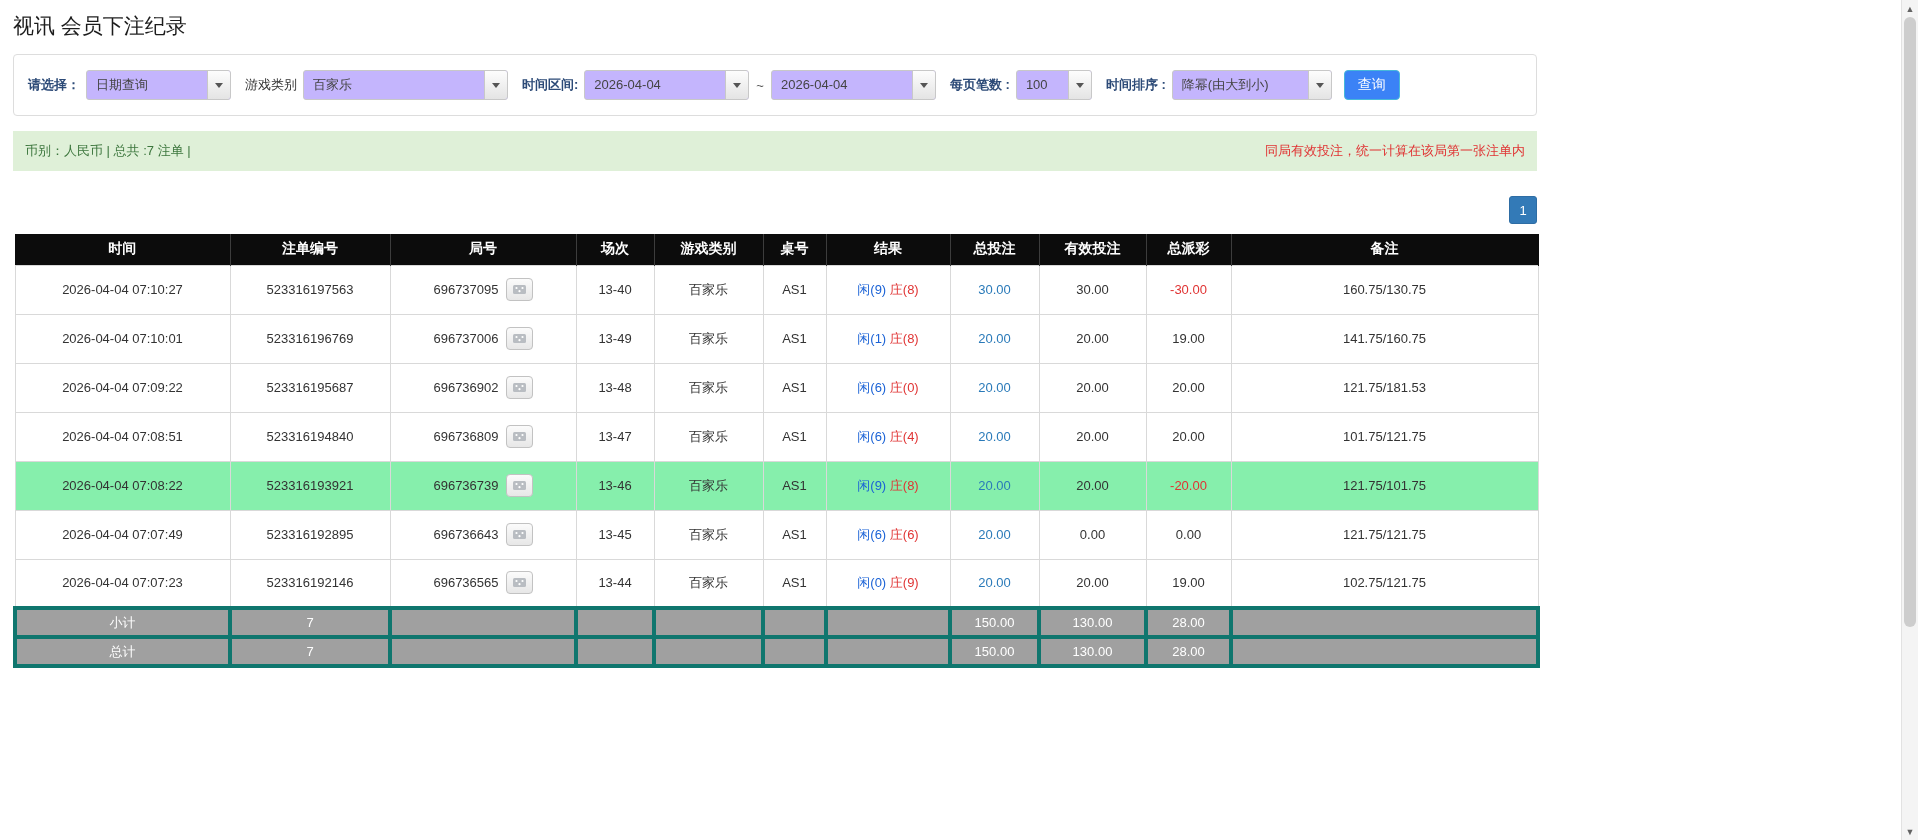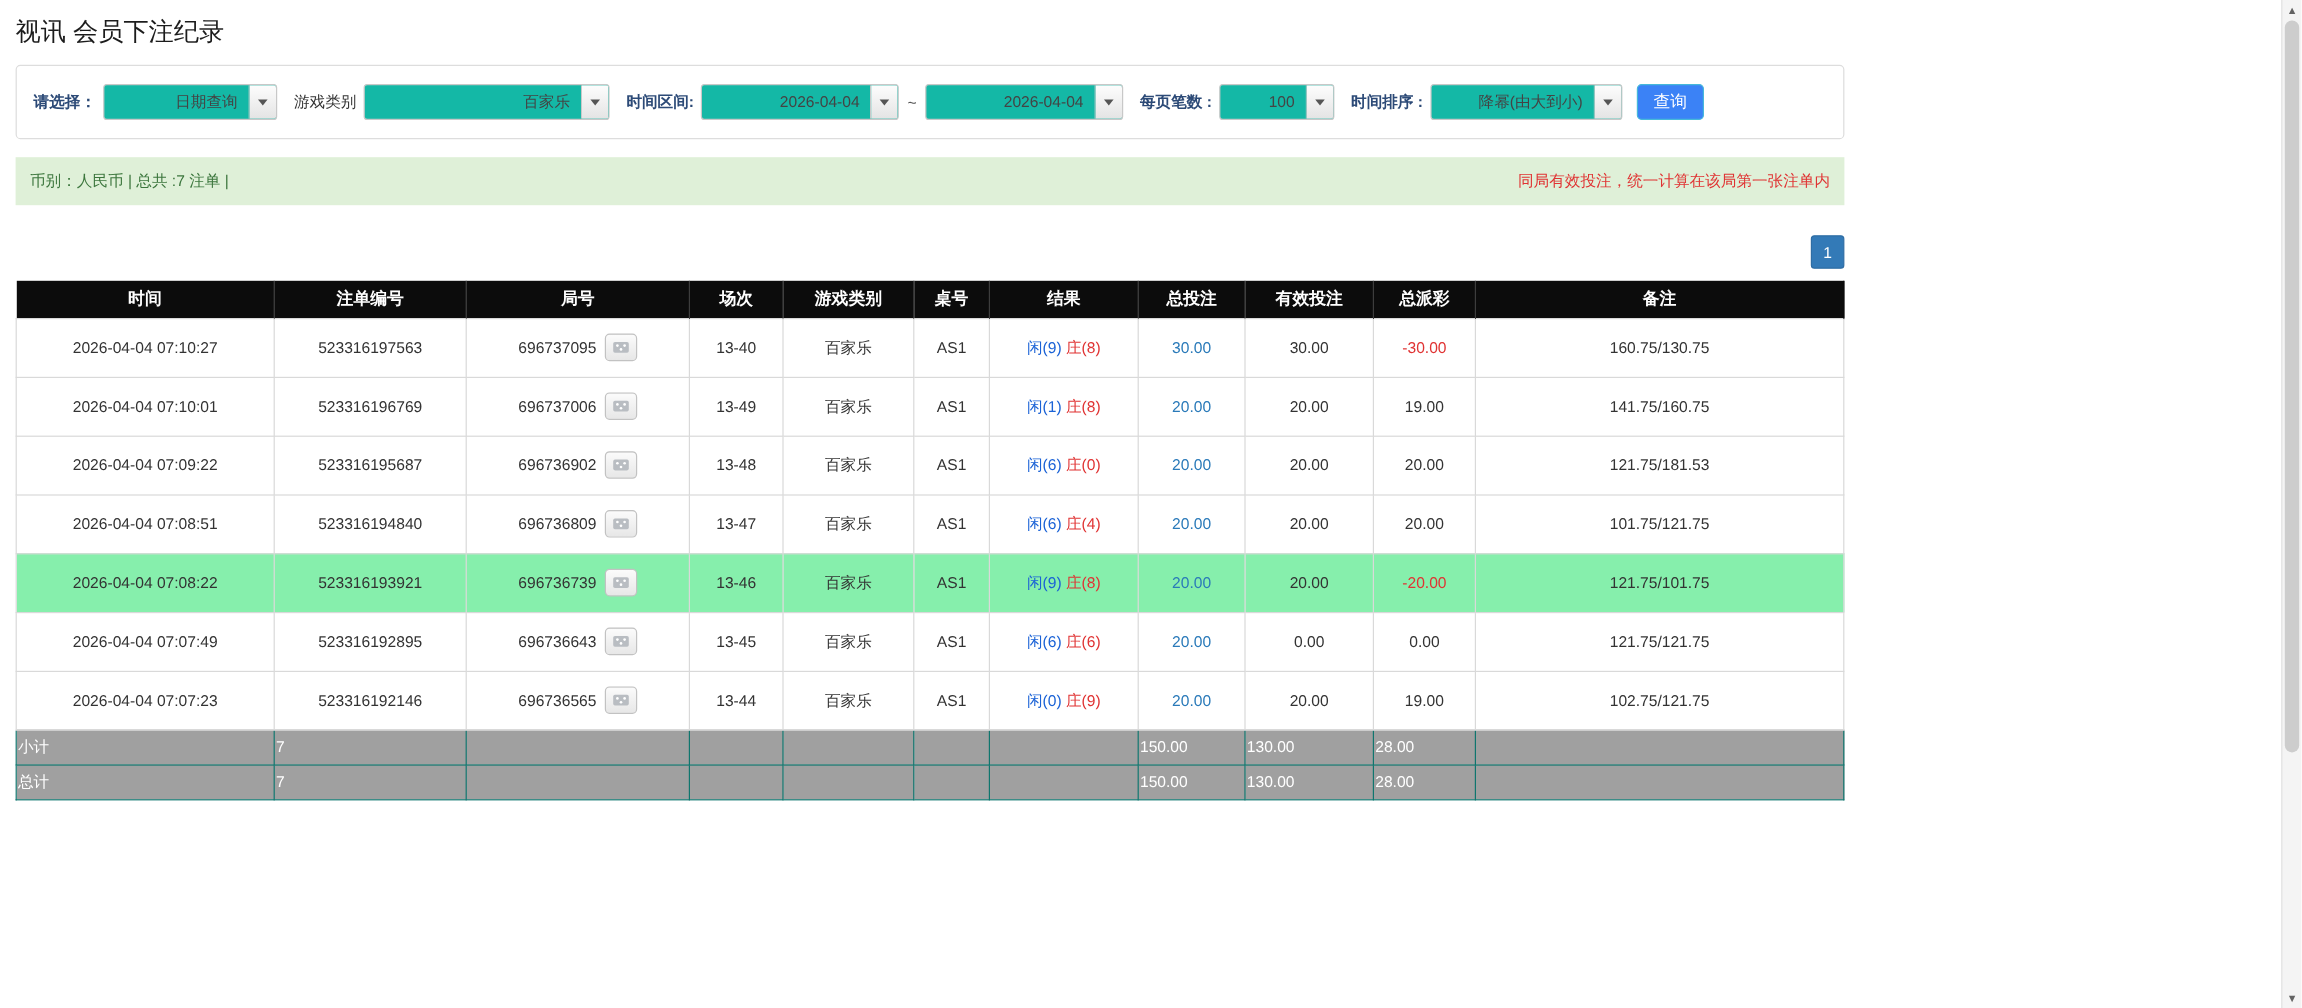--- a/index.html
+++ b/index.html
@@ -33,22 +33,21 @@
   }
   .flabel { font-size: 13px; color: #333; margin: 0 6px 0 14px; white-space: nowrap; text-align: center; }
   .flabel.first { margin-left: 4px; }
   .flabel.em { font-weight: bold; color: #2c4a77; }
   .combobox {
     display: flex;
     align-items: stretch;
     height: 30px;
     border: 1px solid #c8c8c8;
     border-radius: 3px;
-    background: #14b8a6;
-    text-align: right;
+    background: #c4b5fd;
   }
   .cb-value {
     flex: 1;
     font-size: 13px;
     color: #444;
     line-height: 28px;
     padding: 0 9px;
     overflow: hidden;
     white-space: nowrap;
   }
@@ -131,21 +130,22 @@
   }
   tr.highlight td { background: #86efac; }
   .bet-link { color: #2a7ab9; cursor: pointer; }
   .xian { color: #1a62d6; }
   .zhuang { color: #e03333; }
   .neg { color: #e03333; }
   tfoot td {
     background: #a0a0a0;
     color: #fff;
     height: 29px;
-    border: 1px solid #0f766e;
+    text-align: center;
+    border: 4px solid #0f766e;
     font-size: 13px;
   }
   .round-no { vertical-align: middle; }
   .replay-btn {
     display: inline-flex;
     align-items: center;
     justify-content: center;
     vertical-align: middle;
     margin-left: 7px;
     width: 27px;
@@ -219,21 +219,21 @@
     </div>
     <span class="tilde">~</span>
     <div class="combobox" style="width:165px">
       <span class="cb-value">2026-04-04</span>
       <span class="cb-caret">
           <i></i>
         </span>
     </div>
 
     <span class="flabel em">每页笔数 :</span>
-    <div class="combobox" style="width:96px">
+    <div class="combobox" style="width:76px">
       <span class="cb-value">100</span>
       <span class="cb-caret">
           <i></i>
         </span>
     </div>
 
     <span class="flabel em">时间排序 :</span>
     <div class="combobox" style="width:160px">
       <span class="cb-value">降幂(由大到小)</span>
       <span class="cb-caret">

